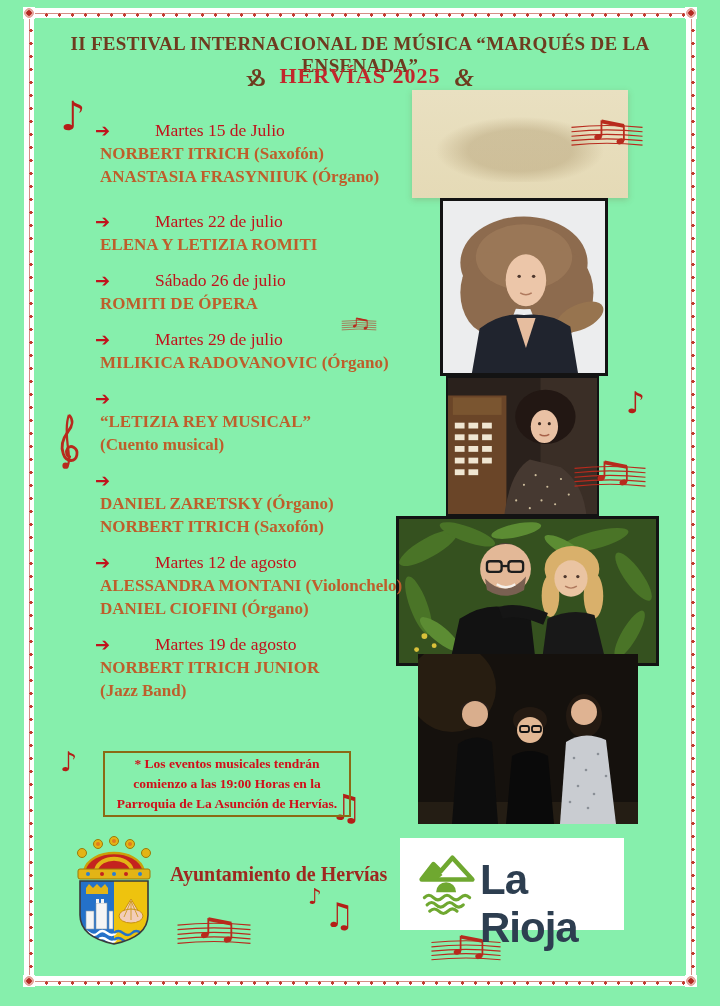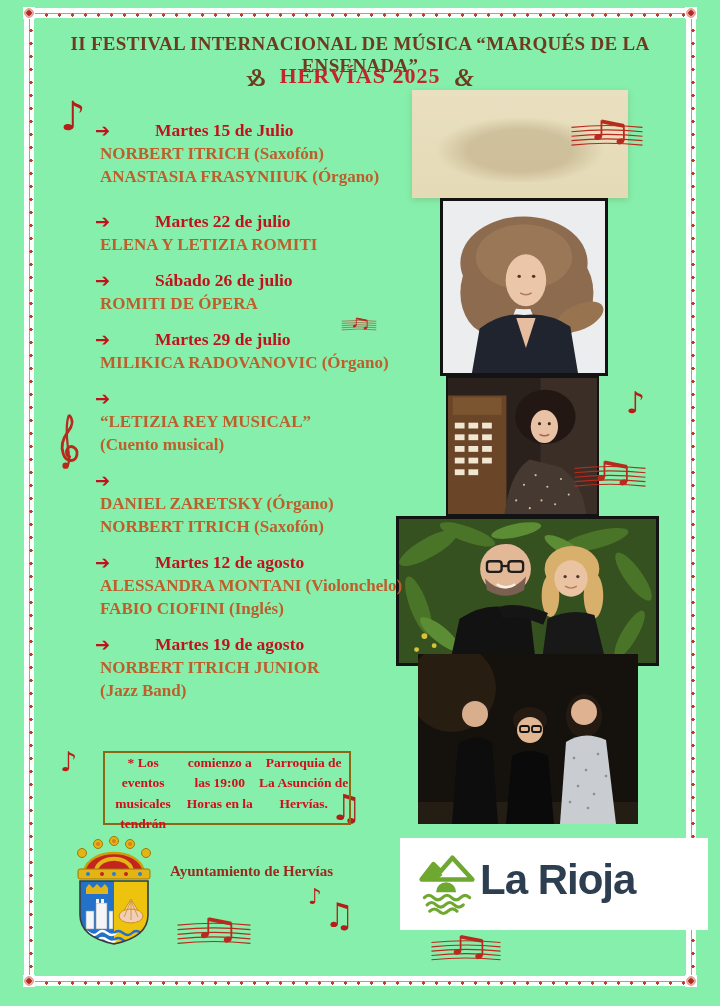--- a/index.html
+++ b/index.html
@@ -47,32 +47,32 @@
   .ghost::after{content:"";position:absolute;left:12px;top:22px;right:12px;bottom:16px;
     background:radial-gradient(ellipse at 50% 55%, rgba(150,125,80,.30) 0 38%, rgba(0,0,0,0) 62%);}
 
   
   .events{left:95px;top:119px;width:392px;}
   .event{margin-bottom:13px;}
   .event.first{margin-bottom:22px;}
   .event-date-row{position:relative;height:23px;line-height:23px;}
   .arrow{position:absolute;left:0;top:0;color:#c1121c;font-family:"DejaVu Sans",sans-serif;
     font-size:18px;font-weight:bold;}
-  .event-date{display:block;margin-left:60px;font-weight:bold;font-size:17.5px;color:#c1121c;}
+  .event-date{display:block;margin-left:60px;font-weight:normal;font-size:17.5px;color:#c1121c;}
   .event-line{margin-left:5px;line-height:23px;font-weight:bold;font-size:17px;color:#be5e2b;}
 
   
-  .notebox{left:103px;top:751px;width:248px;height:74px;border:2px solid #8b6914;
-    box-sizing:border-box;display:flex;flex-direction:row;justify-content:center;
+  .notebox{left:103px;top:751px;width:248px;height:66px;border:2px solid #8b6914;
+    box-sizing:border-box;display:flex;flex-direction:column;justify-content:center;
     text-align:center;}
   .noteline{font-weight:bold;font-size:13.5px;line-height:1.5;color:#d10f1a;}
 
   
-  .ayto{left:170px;top:863px;font-weight:bold;font-size:15px;color:#9e2820;}
-  .lr-box{left:400px;top:838px;width:308px;height:92px;background:#fff;}
+  .ayto{left:170px;top:863px;font-weight:bold;font-size:20px;color:#9e2820;}
+  .lr-box{left:400px;top:838px;width:224px;height:92px;background:#fff;}
   .lr-icon{position:absolute;left:18px;top:14px;}
   .lr-text{position:absolute;left:80px;top:18px;font-family:"Liberation Sans",sans-serif;
     font-weight:bold;font-size:42px;letter-spacing:-1px;color:#2d3e50;}
 
   
   .mnote{color:#b51d17;font-family:"DejaVu Sans",sans-serif;font-weight:bold;line-height:1;}
   .decor{color:#b82a1d;}
 
   
   .photo{box-sizing:border-box;}
@@ -326,21 +326,21 @@
         </div>
       <div class="event-line">DANIEL ZARETSKY (Órgano)</div>
       <div class="event-line">NORBERT ITRICH (Saxofón)</div>
     </div>
     <div class="event">
       <div class="event-date-row">
           <span class="arrow">➔</span>
         <span class="event-date">Martes 12 de agosto</span>
         </div>
       <div class="event-line">ALESSANDRA MONTANI (Violonchelo)</div>
-      <div class="event-line">FABIO CIOFINI (Inglés)</div>
+      <div class="event-line">DANIEL CIOFINI (Órgano)</div>
     </div>
     <div class="event">
       <div class="event-date-row">
           <span class="arrow">➔</span>
         <span class="event-date">Martes 19 de agosto</span>
         </div>
       <div class="event-line">NORBERT ITRICH JUNIOR</div>
       <div class="event-line">(Jazz Band)</div>
     </div>
   </div>

